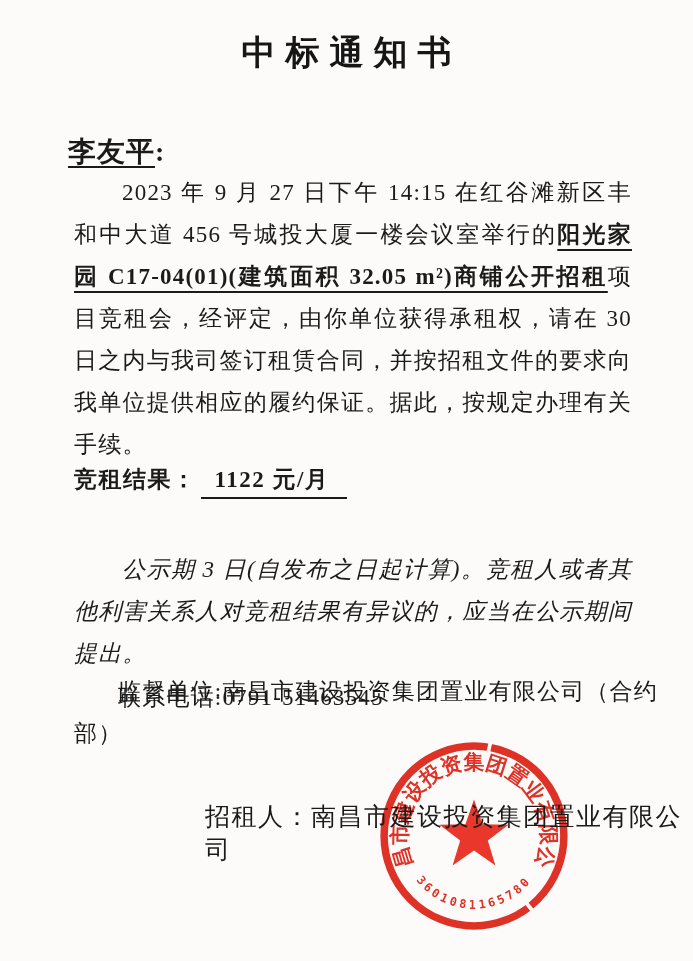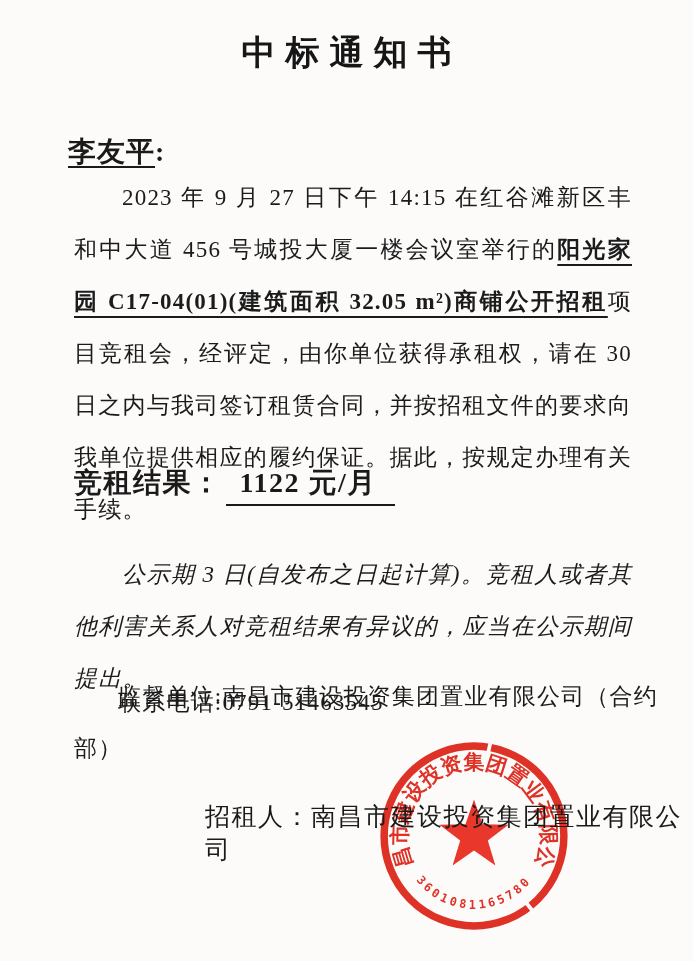--- a/index.html
+++ b/index.html
@@ -36,21 +36,21 @@
     font-weight: bold;
     letter-spacing: 1px;
   }
   .addressee .u-name {
     text-decoration: underline;
     text-decoration-thickness: 2px;
     text-underline-offset: 5px;
   }
   .body {
     font-size: 23px;
-    line-height: 52px;
+    line-height: 42px;
     letter-spacing: 1.2px;
     color: #1b1b1b;
   }
   .para1 {
     position: absolute;
     top: 172px;
     left: 74px;
     width: 558px;
     text-align: justify;
     text-indent: 48px;
@@ -58,21 +58,21 @@
   .ul {
     font-weight: bold;
     text-decoration: underline;
     text-decoration-thickness: 2px;
     text-underline-offset: 7px;
   }
   .result-line {
     position: absolute;
     top: 464px;
     left: 74px;
-    font-size: 28px;
+    font-size: 23px;
     font-weight: bold;
     letter-spacing: 1.5px;
   }
   .result-value {
     display: inline-block;
     padding: 0 18px 2px 14px;
     border-bottom: 2px solid #1a1a1a;
     margin-left: 4px;
   }
   .para2 {

